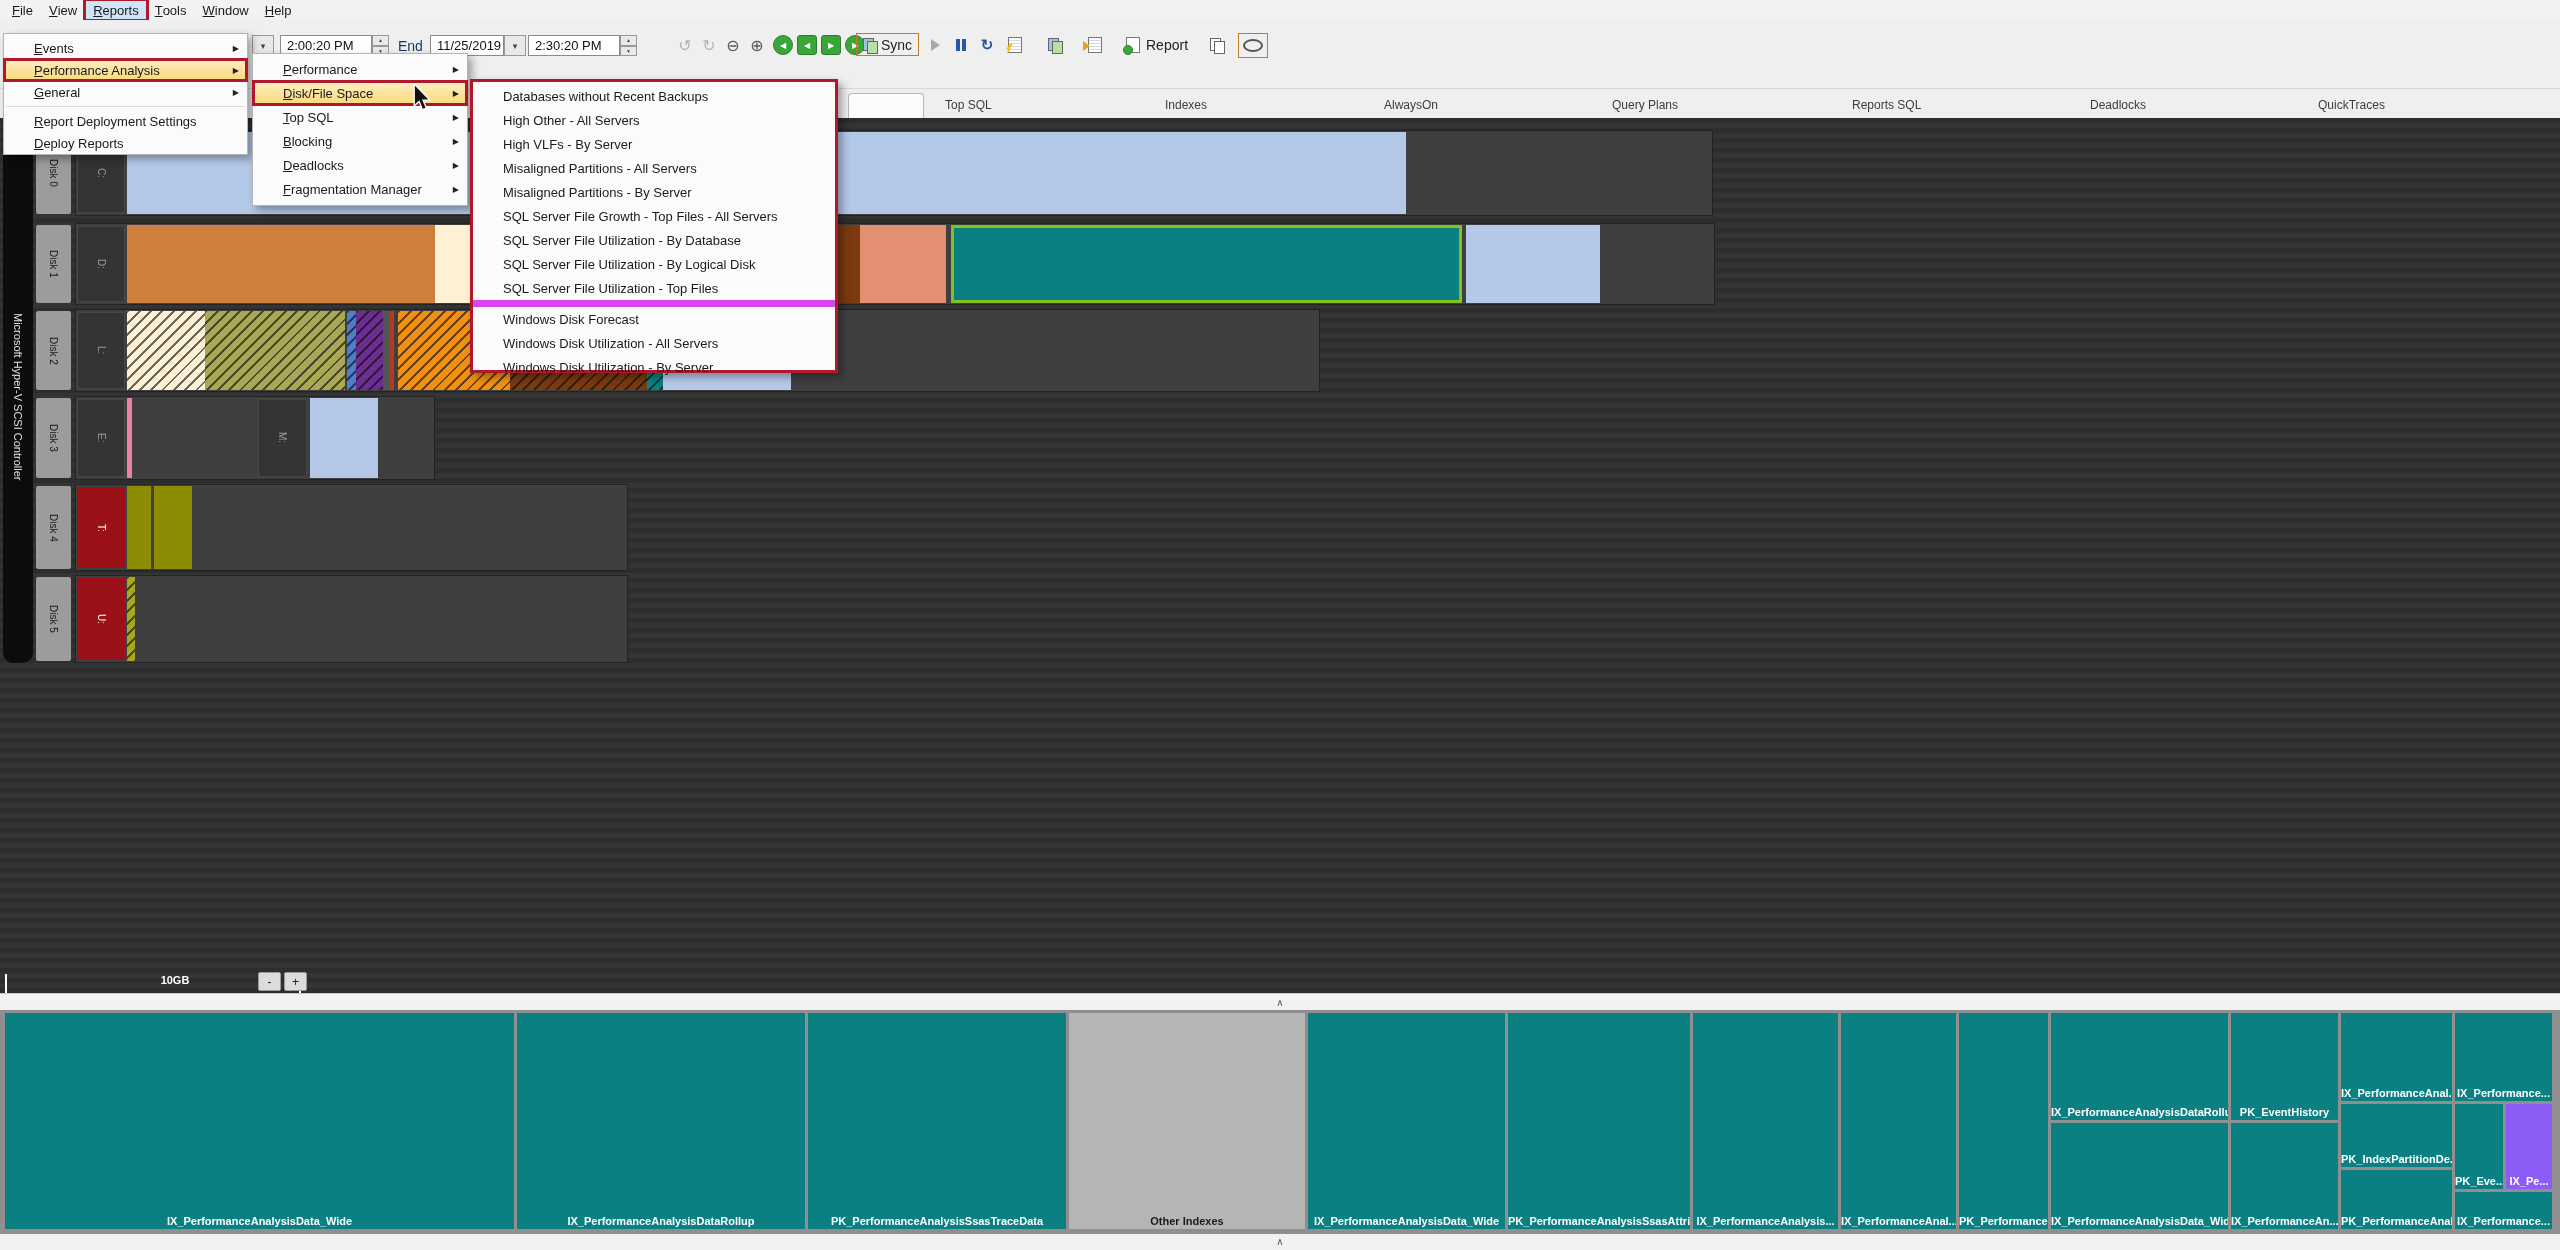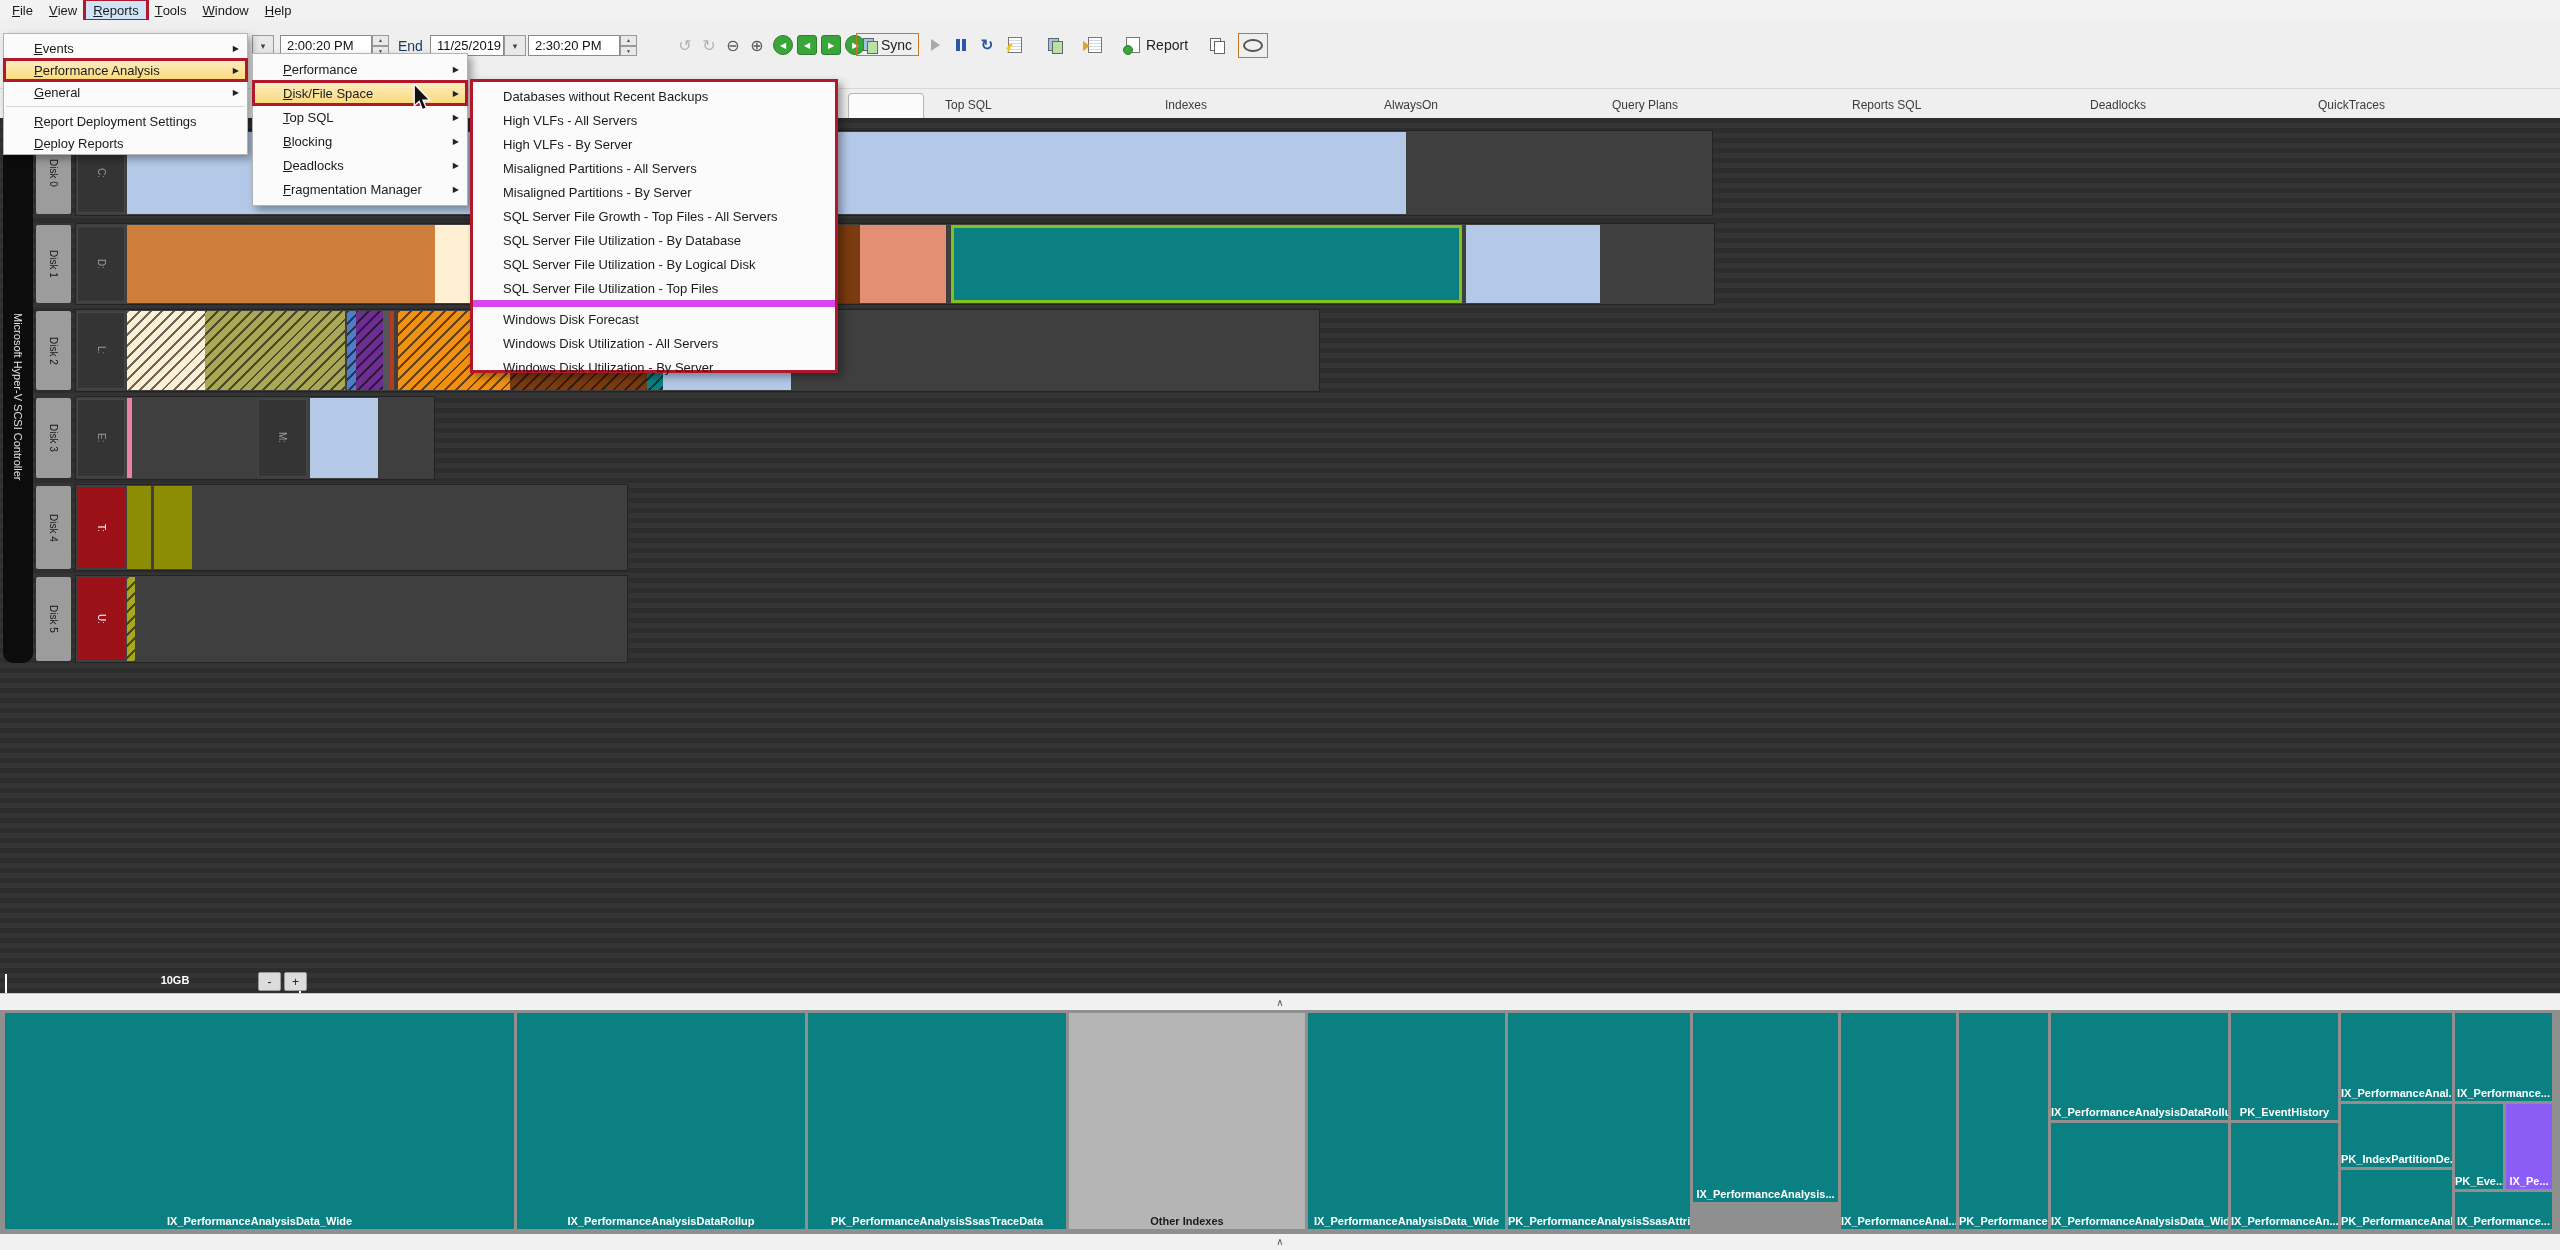--- a/index.html
+++ b/index.html
@@ -317,21 +317,21 @@
       </div>
       <div class="cell" style="left: 1069px; top: 3px; width: 236px; height: 216px; background-color: rgb(181, 181, 181);">
         <span style="color: rgb(26, 26, 26);">Other Indexes</span>
       </div>
       <div class="cell" style="left: 1308px; top: 3px; width: 197px; height: 216px; background-color: rgb(11, 128, 130);">
         <span style="color: rgb(255, 255, 255);">IX_PerformanceAnalysisData_Wide</span>
       </div>
       <div class="cell" style="left: 1508px; top: 3px; width: 182px; height: 216px; background-color: rgb(11, 128, 130);">
         <span style="color: rgb(255, 255, 255);">PK_PerformanceAnalysisSsasAttrib...</span>
       </div>
-      <div class="cell" style="left: 1693px; top: 3px; width: 145px; height: 189px; background-color: rgb(11, 128, 130);">
+      <div class="cell" style="left: 1693px; top: 3px; width: 145px; height: 216px; background-color: rgb(11, 128, 130);">
         <span style="color: rgb(255, 255, 255);">IX_PerformanceAnalysis...</span>
       </div>
       <div class="cell" style="left: 1841px; top: 3px; width: 115px; height: 216px; background-color: rgb(11, 128, 130);">
         <span style="color: rgb(255, 255, 255);">IX_PerformanceAnal...</span>
       </div>
       <div class="cell" style="left: 1959px; top: 3px; width: 89px; height: 216px; background-color: rgb(11, 128, 130);">
         <span style="color: rgb(255, 255, 255);">PK_PerformanceAn...</span>
       </div>
       <div class="cell" style="left: 2051px; top: 3px; width: 177px; height: 107px; background-color: rgb(11, 128, 130);">
         <span style="color: rgb(255, 255, 255);">IX_PerformanceAnalysisDataRollup</span>
@@ -416,21 +416,21 @@
       <div class="mi">
         <span><span class="accel-u">F</span>ragmentation Manager</span>
         <span class="arrow">▶</span>
       </div>
     </div>
   <div class="menu menu3" id="menu3">
       <div class="mi">
         <span>Databases without Recent Backups</span>
       </div>
       <div class="mi">
-        <span>High VLFs - All Servers</span>
+        <span>High Other - All Servers</span>
       </div>
       <div class="mi">
         <span>High VLFs - By Server</span>
       </div>
       <div class="mi">
         <span>Misaligned Partitions - All Servers</span>
       </div>
       <div class="mi">
         <span>Misaligned Partitions - By Server</span>
       </div>

